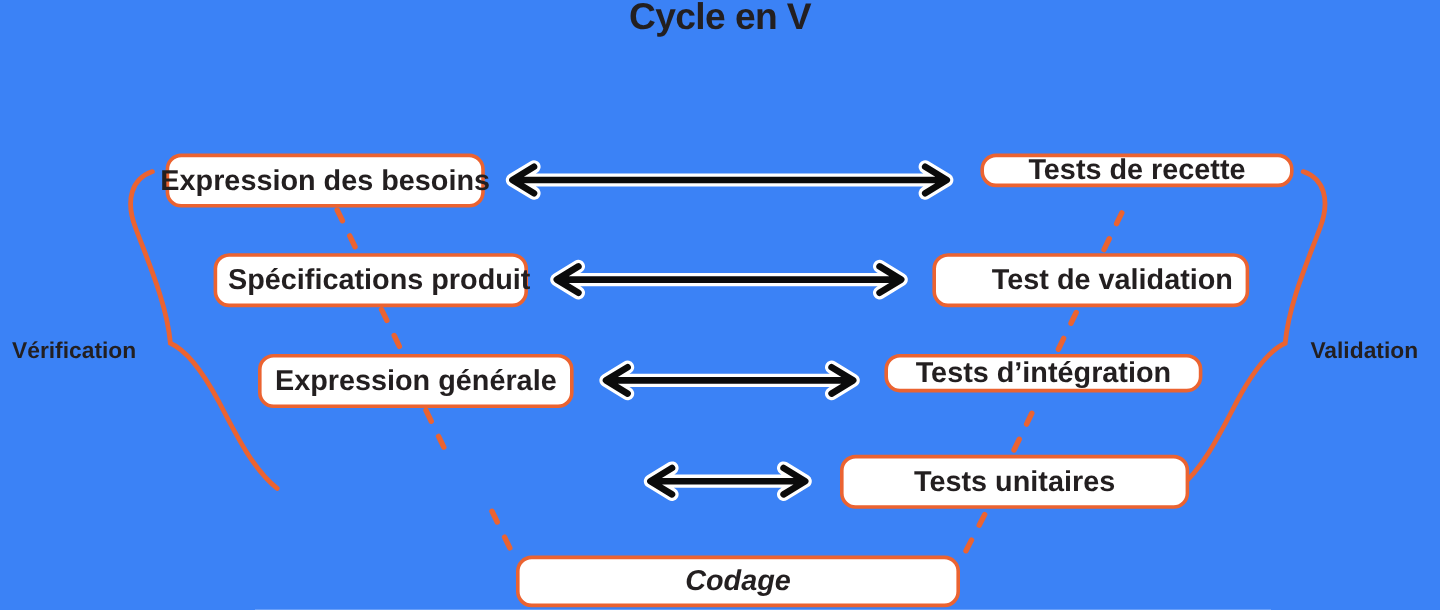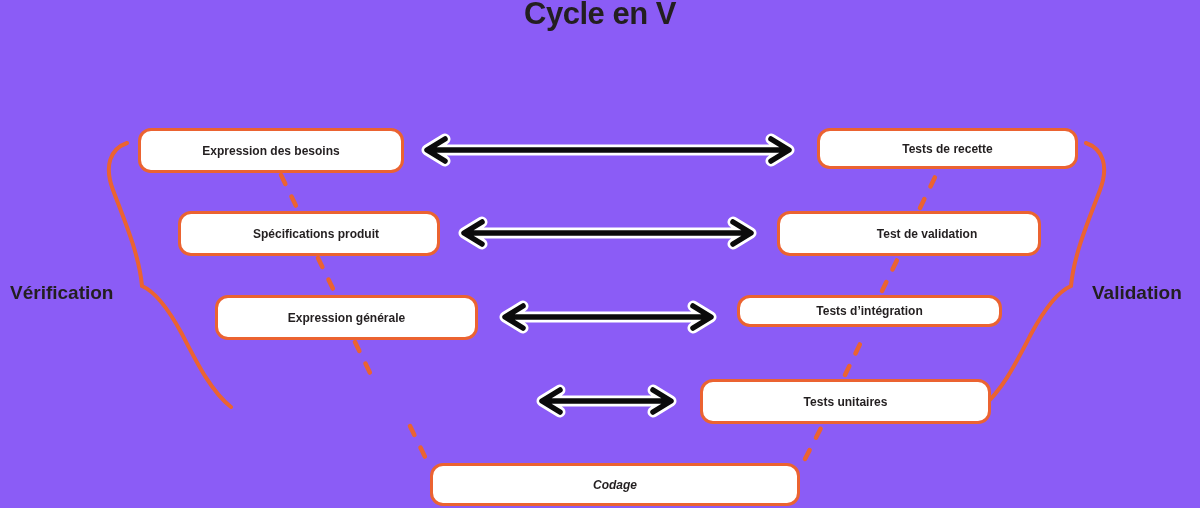--- a/index.html
+++ b/index.html
@@ -11,21 +11,21 @@
   *{margin:0;padding:0;box-sizing:border-box;}
   body{
     background:#fff;
     font-family:"Liberation Sans", sans-serif;
     -webkit-font-smoothing:antialiased;
   }
   .canvas{
     position:relative;
     width:1200px;
     height:508px;
-    background:#8b5cf6;
+    background:#3b82f6;
     overflow:hidden;
   }
   .title{
     position:absolute;
     top:-4px;
     left:0;
     width:100%;
     text-align:center;
     font-size:31px;
     font-weight:bold;
@@ -38,21 +38,21 @@
     width:1200px;height:508px;
   }
   .phase-box{
     position:absolute;
     background:var(--boxbg);
     border:3px solid var(--accent);
     border-radius:13px;
     display:flex;
     align-items:center;
     justify-content:center;
-    font-size:12px;
+    font-size:24px;
     font-weight:bold;
     color:var(--text);
     white-space:nowrap;
   }
   .side-label{
     position:absolute;
     font-size:19px;
     font-weight:bold;
     color:var(--text);
     white-space:nowrap;
@@ -132,21 +132,21 @@
     <span>Spécifications produit</span>
   </div>
   <div class="phase-box" style="left:215px;top:295px;width:263px;height:45px;">
     <span>Expression générale</span>
   </div>
 
   <div class="phase-box" style="left:430px;top:463px;width:370px;height:43px;font-style:italic;">
     <span>Codage</span>
   </div>
 
-  <div class="phase-box" style="left:817px;top:128px;width:261px;height:41px;">
+  <div class="phase-box" style="left:817px;top:128px;width:261px;height:28px;">
     <span>Tests de recette</span>
   </div>
   <div class="phase-box" style="left:777px;top:211px;width:264px;height:45px;padding-left:36px;">
     <span>Test de validation</span>
   </div>
   <div class="phase-box" style="left:737px;top:295px;width:265px;height:32px;">
     <span>Tests d’intégration</span>
   </div>
   <div class="phase-box" style="left:700px;top:379px;width:291px;height:45px;">
     <span>Tests unitaires</span>

